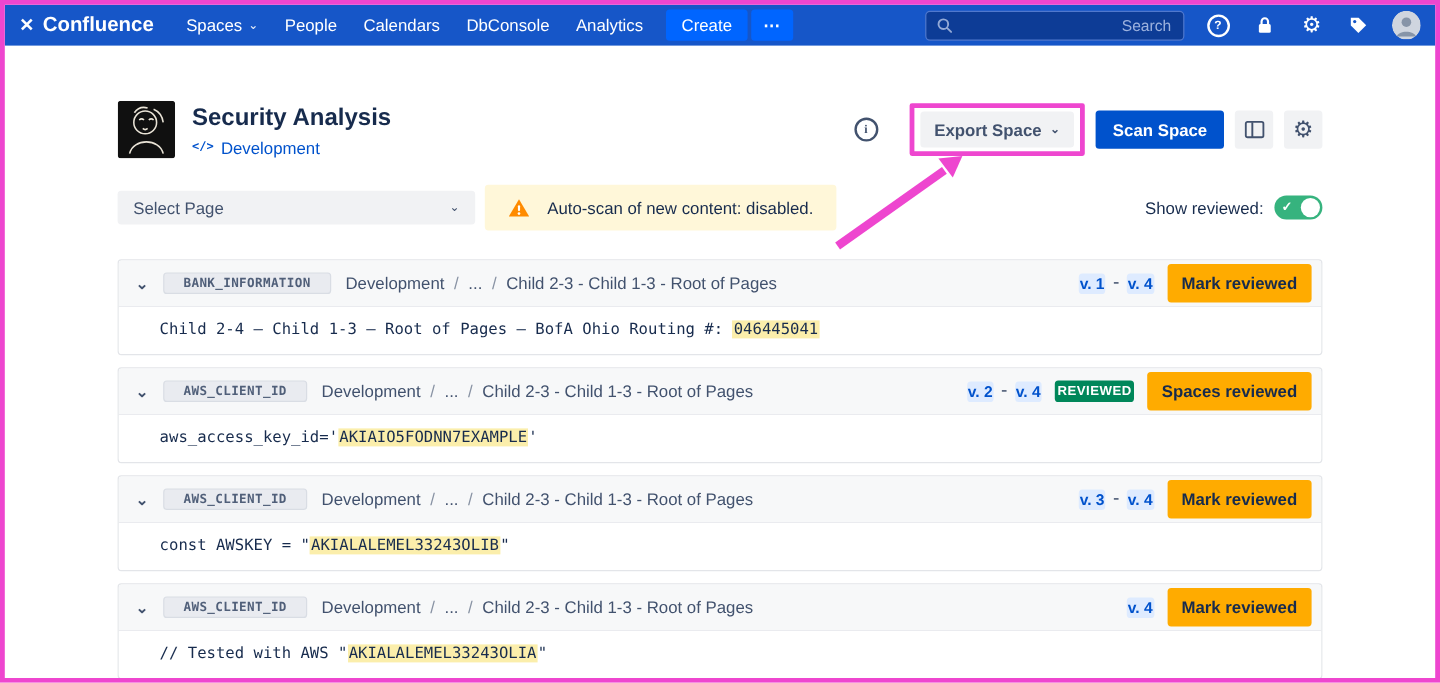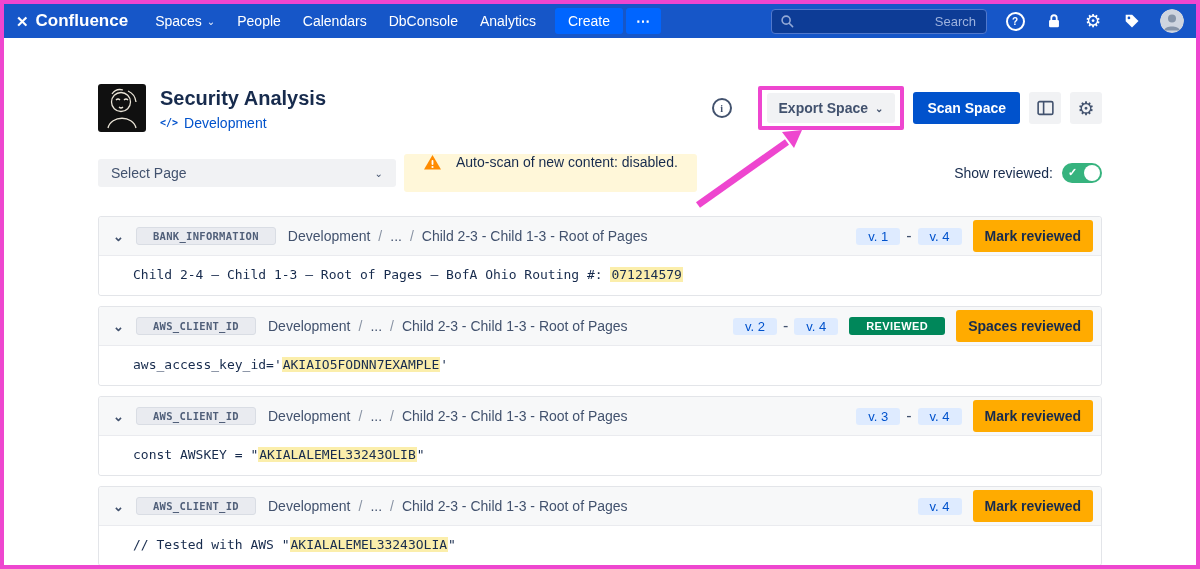--- a/index.html
+++ b/index.html
@@ -41,40 +41,40 @@
   .btn-chev{font-size:10px;color:#42526e;}
   .arrow-svg{position:absolute;left:-72px;top:calc(100% - 1px);width:130px;height:92px;pointer-events:none;overflow:visible;}
   .scan-btn{background:var(--accent-blue,#0052cc);color:#fff;border:none;border-radius:3px;font-family:inherit;font-size:14px;font-weight:600;padding:8px 14px;margin-left:9px;cursor:pointer;white-space:nowrap;}
   .icon-btn{width:32px;height:32px;background:#f1f2f4;border:none;border-radius:3px;display:flex;align-items:center;justify-content:center;color:#42526e;cursor:pointer;margin-left:9px;}
   .icon-btn .gear-glyph{font-size:19px;color:#42526e;}
 
   
   .toolbar-row{display:flex;align-items:center;margin-top:22px;}
   .select-page{width:298px;box-sizing:border-box;background:#f1f2f4;border-radius:3px;height:28px;display:flex;align-items:center;padding:0 13px;color:#42526e;font-size:14px;cursor:pointer;}
   .select-page .btn-chev{margin-left:auto;}
-  .warning{margin-left:8px;background:var(--warning-bg,#fff7d9);height:38px;display:flex;align-items:flex-start;gap:14px;padding:0 19px;font-size:14px;color:#172b4d;border-radius:3px;}
+  .warning{margin-left:8px;background:var(--warning-bg,#fff7d9);height:38px;display:flex;align-items:center;gap:14px;padding:0 19px;font-size:14px;color:#172b4d;border-radius:3px;}
   .show-reviewed{margin-left:auto;display:flex;align-items:center;gap:9px;font-size:14px;color:#172b4d;}
   .toggle{width:40px;height:20px;border-radius:10px;background:var(--toggle-green,#36b37e);position:relative;cursor:pointer;flex:none;}
   .toggle .knob{position:absolute;right:2px;top:2px;width:16px;height:16px;border-radius:50%;background:#fff;}
   .toggle .check{position:absolute;left:6px;top:50%;transform:translateY(-52%);color:#fff;font-size:11px;font-weight:700;}
 
   
   .findings{margin-top:24px;}
   .finding{border:1px solid #e3e5e9;border-radius:3px;margin-bottom:10px;background:#fff;}
   .finding-head{background:#f7f8f9;height:38px;display:flex;align-items:center;padding:0 8px 0 14px;gap:12px;border-bottom:1px solid #eaebef;border-radius:3px 3px 0 0;}
   .chev-icon{color:#42526e;font-size:13px;font-weight:700;cursor:pointer;line-height:1;}
   .type-badge{font-family:"DejaVu Sans Mono",monospace;font-size:10.5px;font-weight:700;color:#505f79;background:#e9ebf0;border:1px solid #d9dde4;border-radius:3px;padding:2px 16px;letter-spacing:.3px;white-space:nowrap;}
   .crumbs{display:flex;gap:8px;font-size:14px;color:#42526e;align-items:center;white-space:nowrap;}
   .crumb{color:#42526e;text-decoration:none;cursor:pointer;}
   .sep{color:#8993a4;}
   .head-right{margin-left:auto;display:flex;align-items:center;gap:11px;}
   .versions{display:flex;align-items:center;gap:6px;}
-  .vchip{background:#deebff;color:var(--accent-blue,#0052cc);font-size:13px;font-weight:400;padding:1px 12px;border-radius:3px;text-decoration:none;cursor:pointer;white-space:nowrap;}
+  .vchip{background:#deebff;color:var(--accent-blue,#0052cc);font-size:13px;font-weight:700;padding:1px 1px;border-radius:3px;text-decoration:none;cursor:pointer;white-space:nowrap;}
   .vdash{color:#42526e;}
-  .reviewed-badge{background:var(--reviewed-green,#00875a);color:#fff;font-size:11px;font-weight:700;border-radius:3px;padding:3px 17px;letter-spacing:.4px;}
+  .reviewed-badge{background:var(--reviewed-green,#00875a);color:#fff;font-size:11px;font-weight:700;border-radius:3px;padding:3px 2px;letter-spacing:.4px;}
   .review-btn{background:var(--button-orange,#ffab00);color:#172b4d;font-family:inherit;font-size:14px;font-weight:600;border:none;border-radius:3px;padding:8px 12px;cursor:pointer;white-space:nowrap;}
   .finding-code{padding:11px 16px 13px 34px;font-family:"DejaVu Sans Mono",monospace;font-size:13px;color:#172b4d;background:#fff;border-radius:0 0 3px 3px;white-space:nowrap;overflow:hidden;}
   .secret{background:var(--highlight-yellow,#fbeeab);color:#172b4d;padding:0 1px;}
 </style>
 </head>
 <body>
 
 <div class="page">
 
   <nav class="navbar">
@@ -216,21 +216,21 @@
       <div class="head-right">
         <span class="versions">
                 <a class="vchip">v. 1</a>
                 <span class="vdash">-</span>
                 <a class="vchip">v. 4</a>
               </span>
 
         <button class="review-btn">Mark reviewed</button>
       </div>
     </header>
-    <div class="finding-code"><span>Child 2-4 – Child 1-3 – Root of Pages – BofA Ohio Routing #: </span><span class="secret">071214579</span><span></span></div>
+    <div class="finding-code"><span>Child 2-4 – Child 1-3 – Root of Pages – BofA Ohio Routing #: </span><span class="secret">046445041</span><span></span></div>
   </section>
 
   <section class="finding">
     <header class="finding-head">
       <span class="chev-icon">⌄</span>
       <span class="type-badge">AWS_CLIENT_ID</span>
       <nav class="crumbs">
               <a class="crumb">Development</a>
               <span class="sep">/</span>
               <a class="crumb">...</a>

